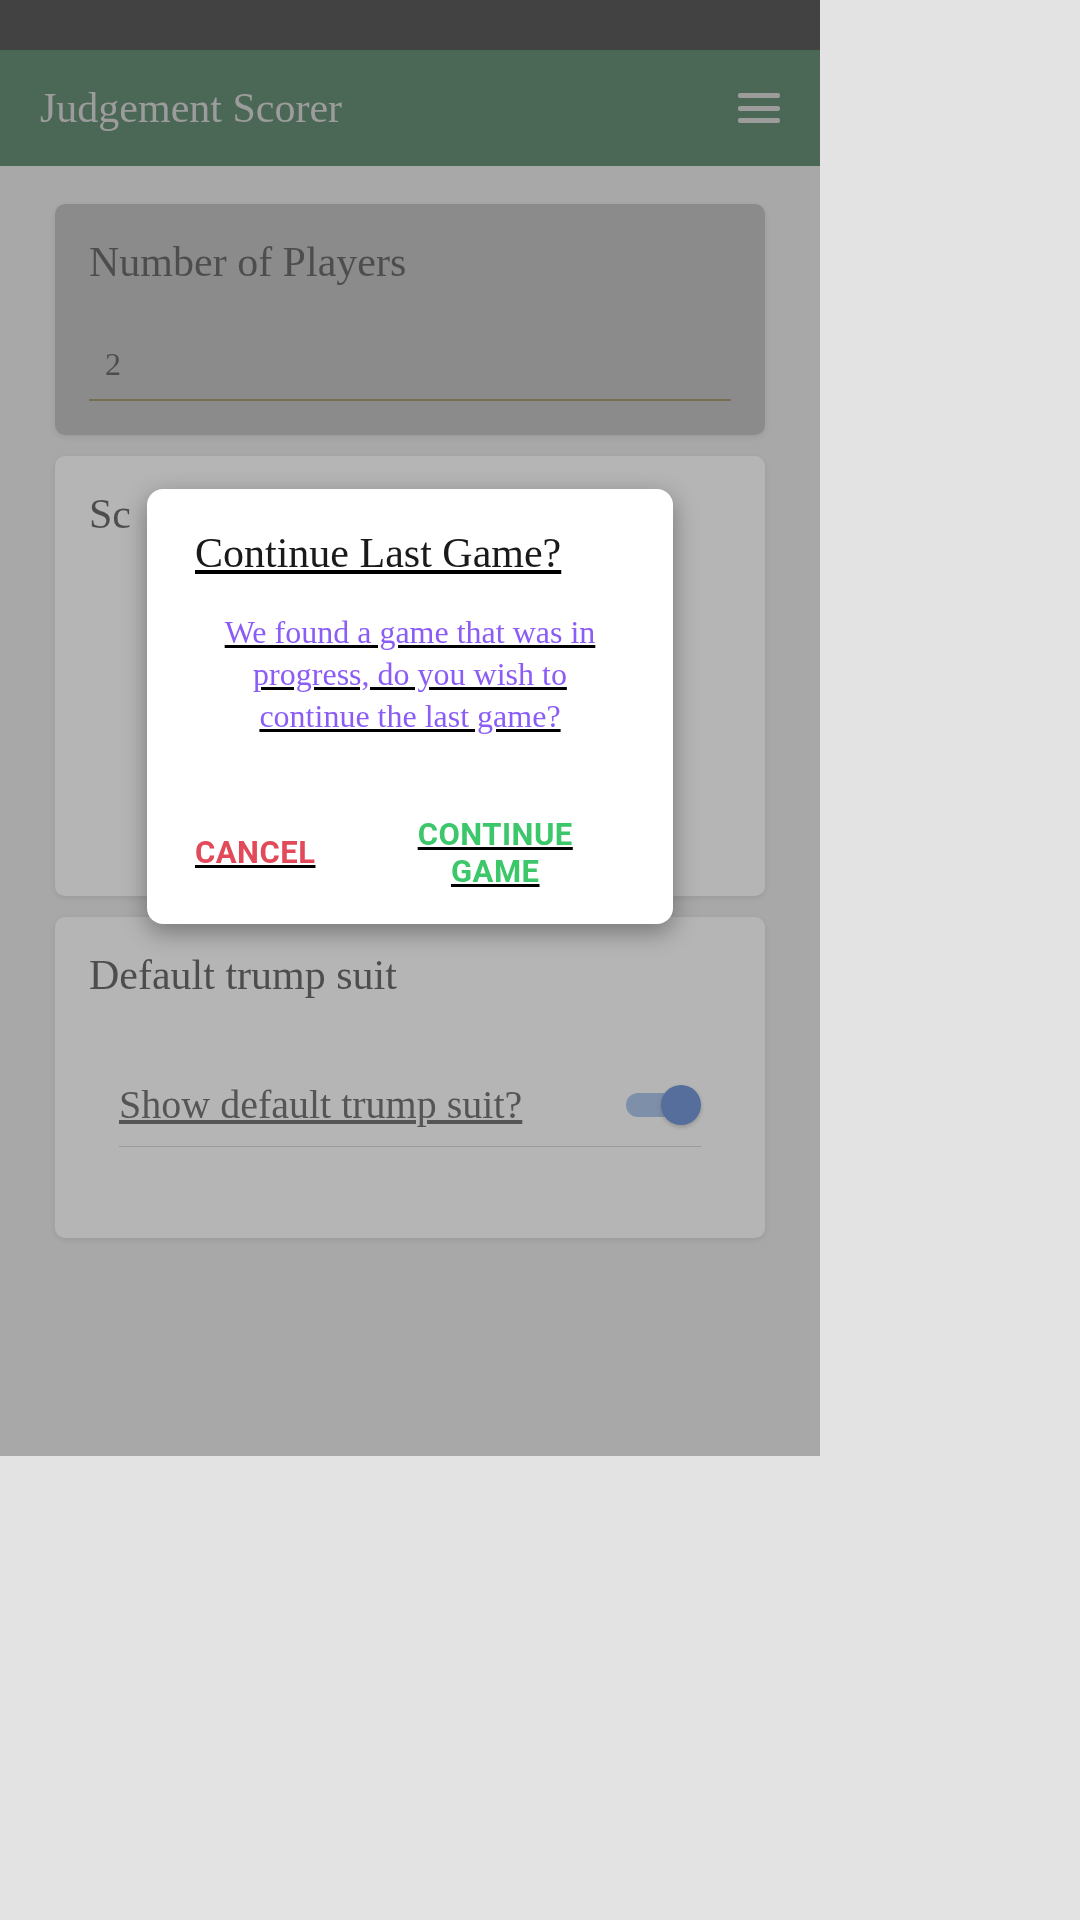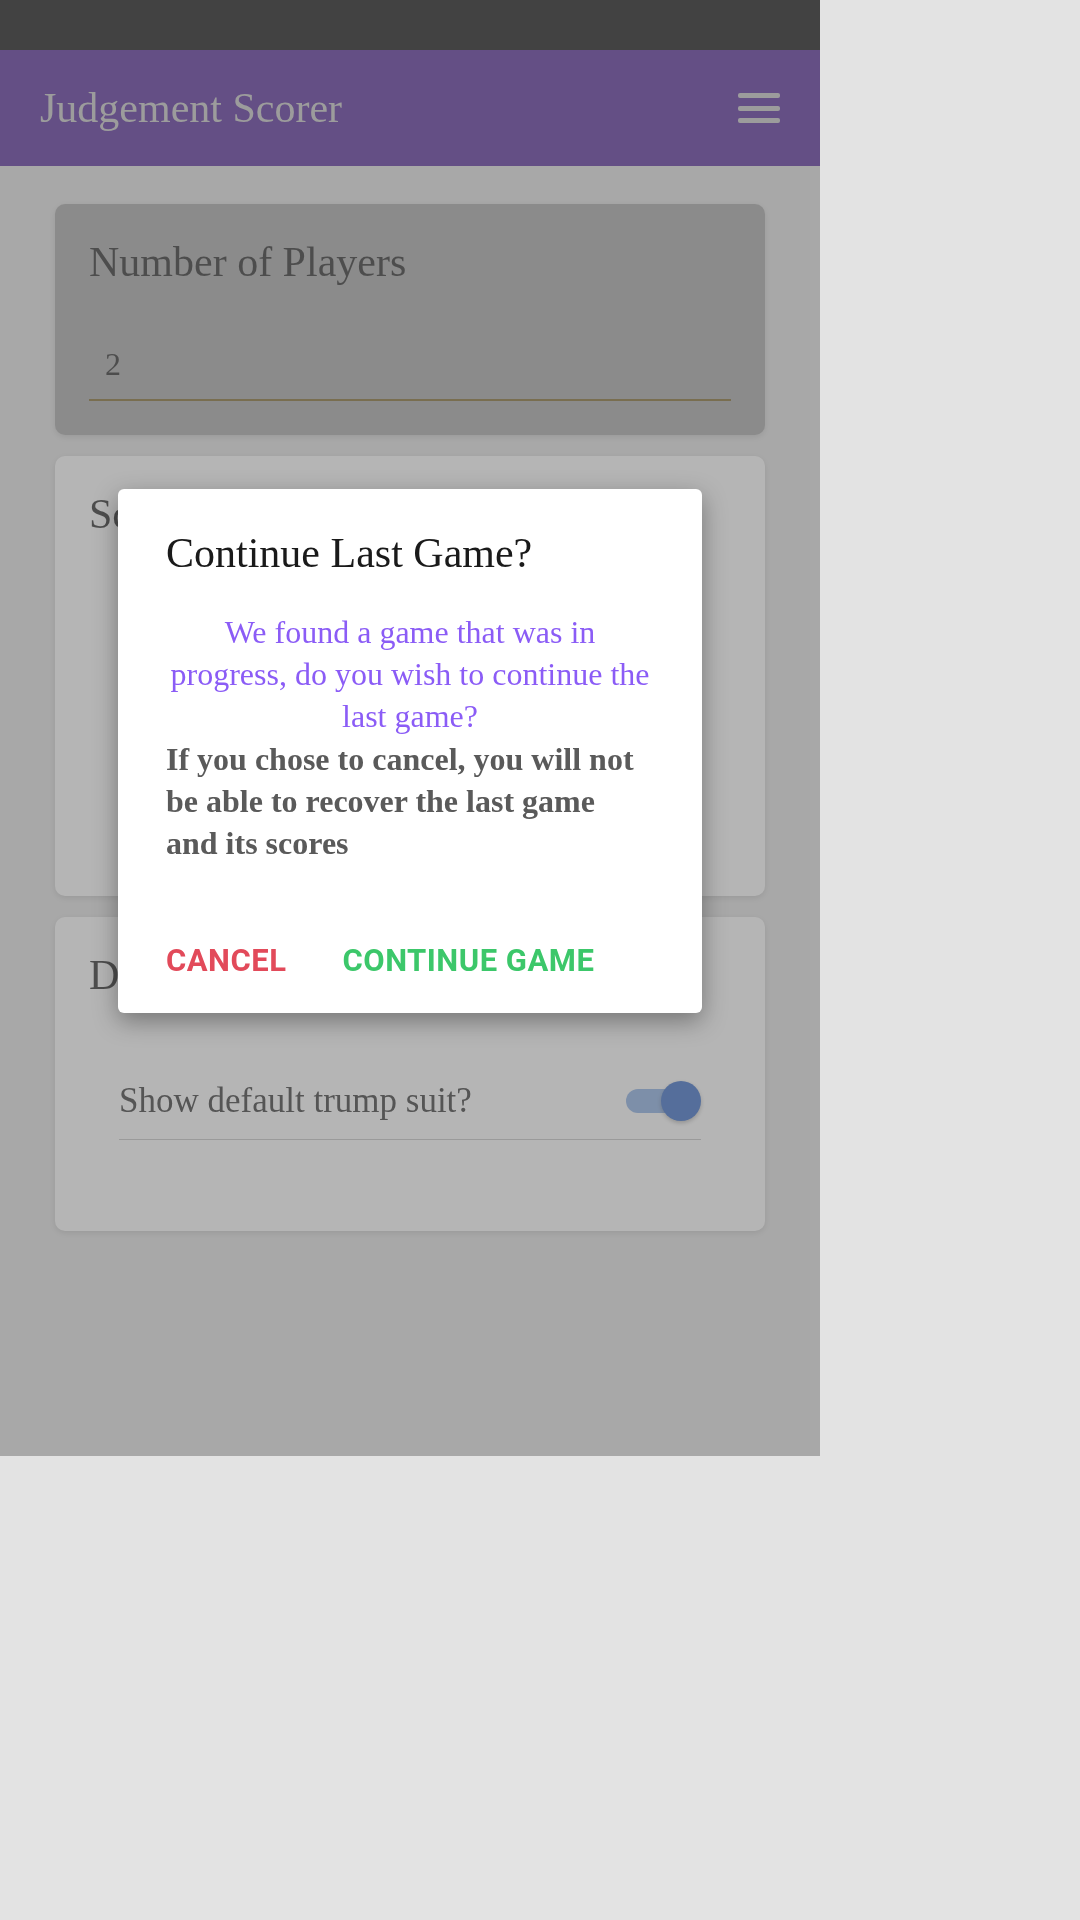--- a/index.html
+++ b/index.html
@@ -8,21 +8,21 @@
     font-family: Georgia, 'Times New Roman', serif;
     background: #e3e3e3;
     position: relative;
   }
   .status-bar {
     height: 50px;
     background: #000000;
   }
   .header {
     height: 116px;
-    background: #4c1d95;
+    background: #14532d;
     display: flex;
     align-items: center;
     justify-content: space-between;
     padding: 0 40px;
   }
   .header-title {
     color: #c8c8c8;
     font-size: 42px;
     font-weight: 400;
   }
@@ -72,22 +72,23 @@
   .card-yellow .card-title { color: #1a1a1a; }
   .switch-row {
     display: flex;
     align-items: center;
     justify-content: space-between;
     padding: 10px 0 18px 0;
     margin: 0 30px;
     border-bottom: 1px solid #c4c4c4;
   }
   .switch-label {
-    font-size: 35px;
+    font-size: 40px;
     color: #2a2a2a;
+    text-decoration: underline;
   }
   .switch {
     width: 75px;
     height: 40px;
     position: relative;
   }
   .switch-track {
     position: absolute;
     left: 0;
     top: 8px;
@@ -118,25 +119,26 @@
   .scrim {
     position: absolute;
     inset: 0;
     background: rgba(120,120,120,0.55);
     display: flex;
     align-items: flex-start;
     justify-content: center;
   }
   .dialog {
     margin-top: 489px;
-    width: 584px;
+    width: 526px;
     background: #ffffff;
-    border-radius: 6px;
+    border-radius: 16px;
     box-shadow: 0 8px 24px rgba(0,0,0,0.35);
     padding: 40px 48px 28px 48px;
+    text-decoration: underline;
   }
   .dialog-title {
     font-size: 42px;
     color: #1a1a1a;
     font-weight: 400;
     margin-bottom: 34px;
   }
   .dialog-body {
     font-size: 32px;
     line-height: 1.32;
@@ -209,19 +211,18 @@
       <br>
     </div>
   </div>
 
 </div>
 
 <div class="scrim">
   <div class="dialog">
     <div class="dialog-title">Continue Last Game?</div>
     <div class="dialog-body">We found a game that was in progress, do you wish to continue the last game?</div>
-    <div class="dialog-body-strong">If you chose to cancel, you will not be able to recover the last game and its scores</div>
     <div class="dialog-actions">
       <button class="dialog-btn btn-cancel">CANCEL</button>
       <button class="dialog-btn btn-continue">CONTINUE GAME</button>
     </div>
   </div>
 </div>
 
 </body></html>

